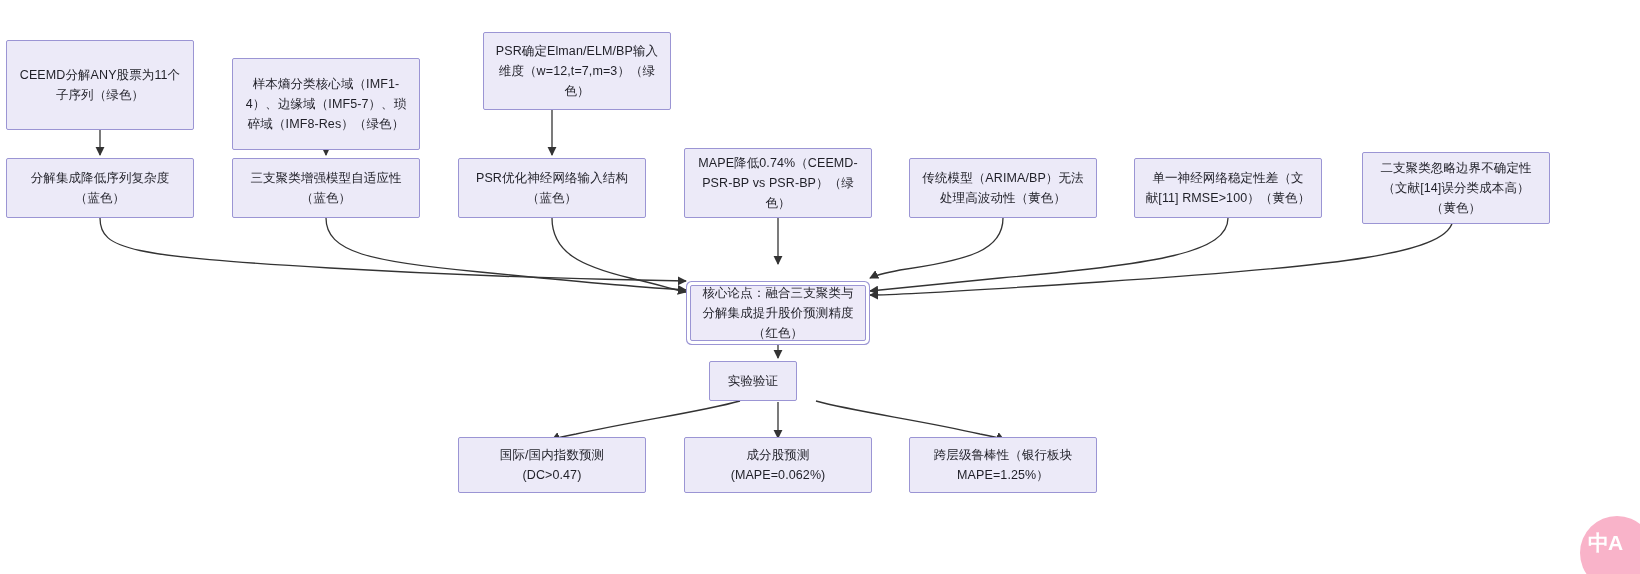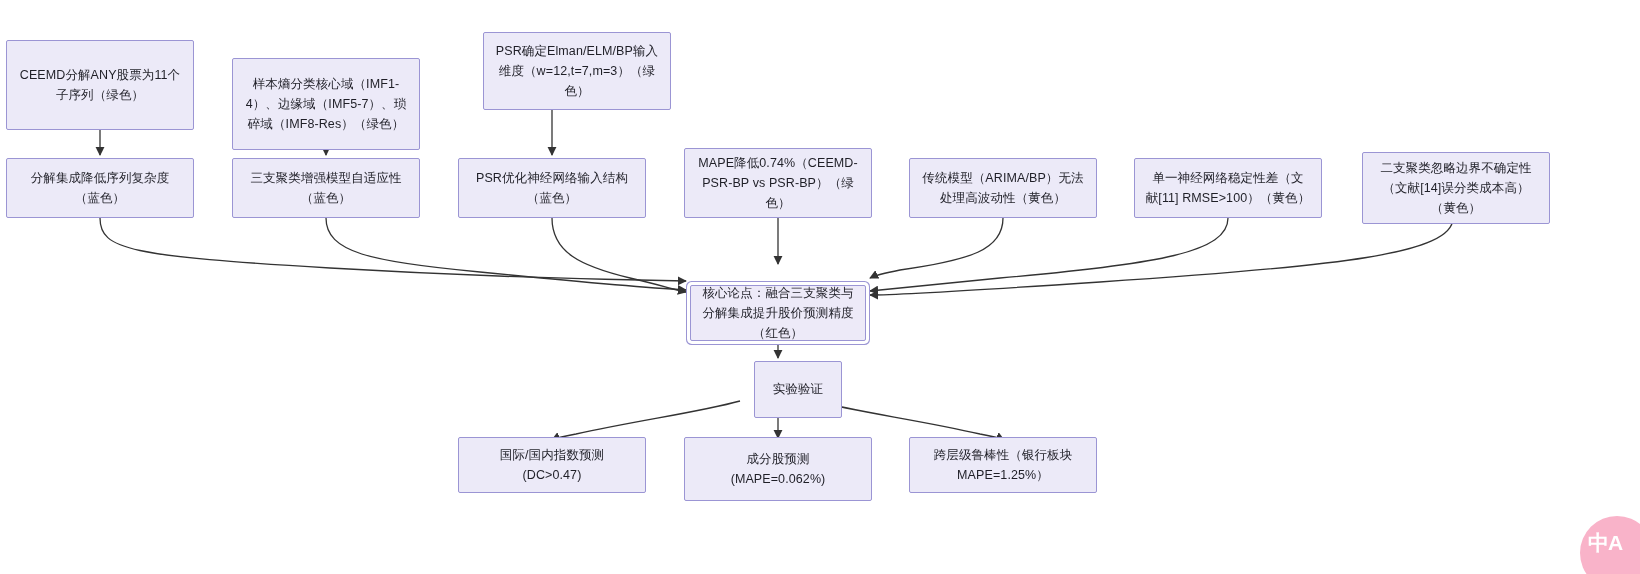--- a/index.html
+++ b/index.html
@@ -159,30 +159,30 @@
 （文献[14]误分类成本高）
 （黄色）</span>
   </div>
 
   <div class="node core" style="left:690px; top:265px; width:176px; height:56px;">
     <span class="label">核心论点：融合三支聚类与
 分解集成提升股价预测精度
 （红色）</span>
   </div>
 
-  <div class="node" style="left:754px; top:361px; width:88px; height:57px;">
+  <div class="node" style="left:709px; top:361px; width:88px; height:40px;">
     <span class="label">实验验证</span>
   </div>
 
   <div class="node" style="left:458px; top:437px; width:188px; height:56px;">
     <span class="label">国际/国内指数预测
 (DC&gt;0.47)</span>
   </div>
 
-  <div class="node" style="left:684px; top:437px; width:188px; height:64px;">
+  <div class="node" style="left:684px; top:437px; width:188px; height:56px;">
     <span class="label">成分股预测
 (MAPE=0.062%)</span>
   </div>
 
   <div class="node" style="left:909px; top:437px; width:188px; height:56px;">
     <span class="label">跨层级鲁棒性（银行板块
 MAPE=1.25%）</span>
   </div>
 
   <div class="watermark">

